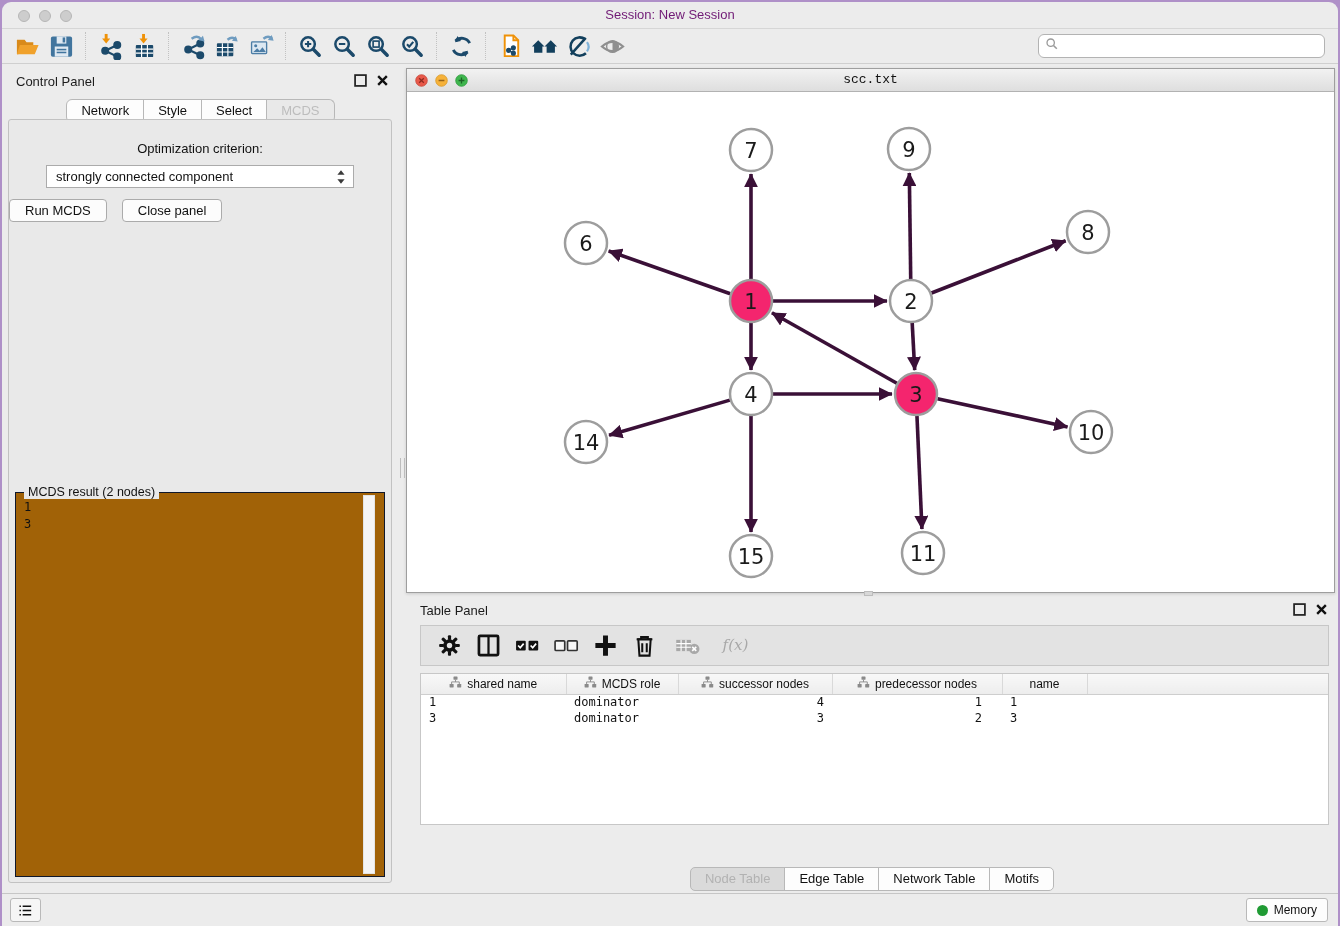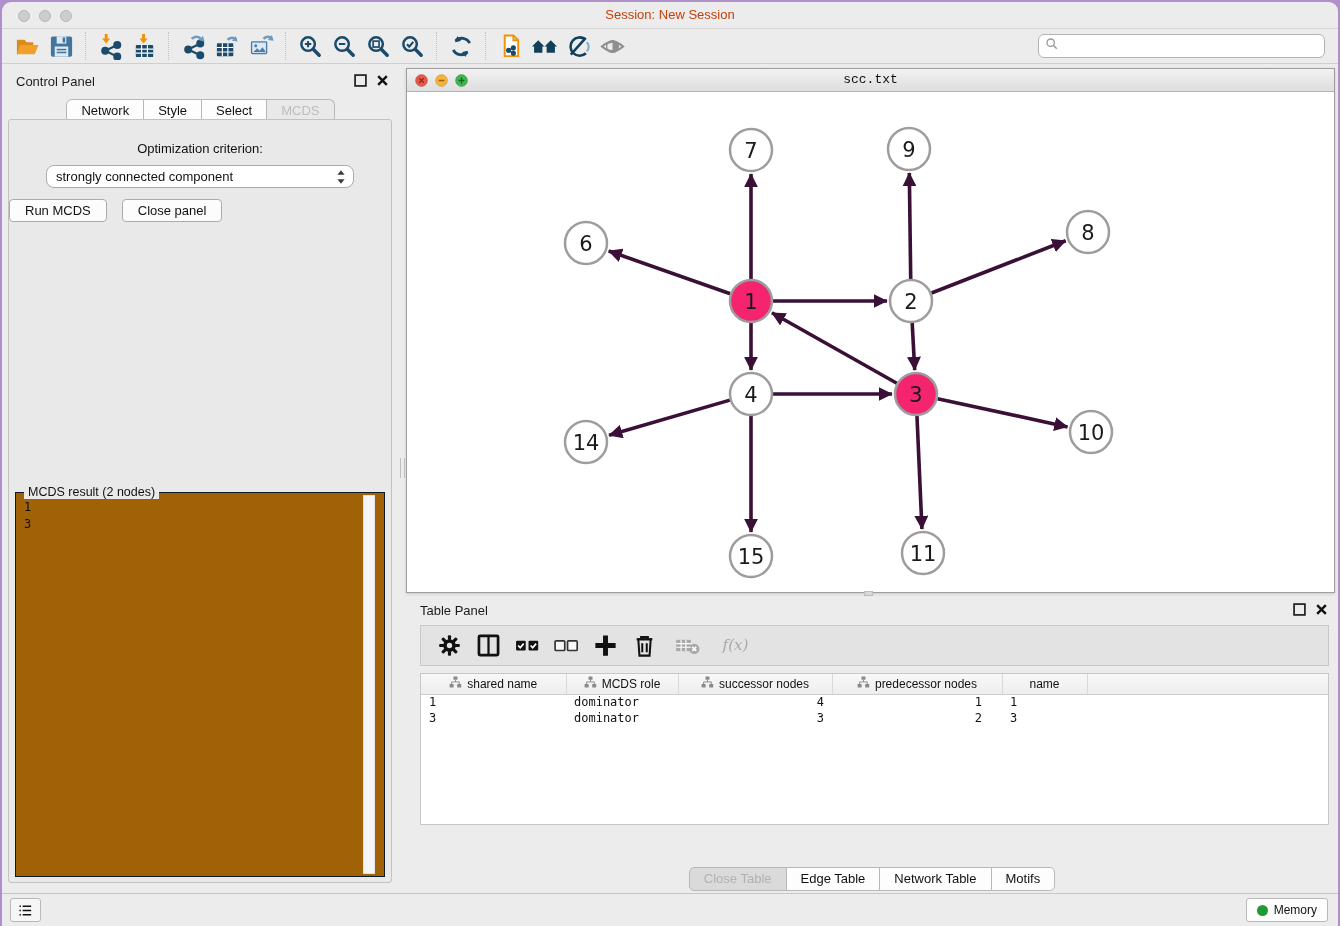--- a/index.html
+++ b/index.html
@@ -7,21 +7,21 @@
     font-family:"Liberation Sans", sans-serif; }
   body { background:#af90c8; position:relative; }
   .window { position:absolute; left:2px; right:2px; top:2px; bottom:0;
     background:#ececec; border-radius:9px 9px 0 0; overflow:hidden; }
 
   
   .titlebar { height:27px; position:relative; border-bottom:1px solid #d6d6d6; }
   .traffic-inactive { position:absolute; left:16px; top:8px; display:flex; gap:9px; }
   .traffic-inactive span { width:12px; height:12px; border-radius:50%;
     background:#cdcdcd; border:1px solid #b6b6b6; }
-  .title-text { text-align:center; line-height:26px; font-size:13px; color:#c2410c; }
+  .title-text { text-align:center; line-height:26px; font-size:13px; color:#701a75; }
 
   
   .toolbar { height:35px; border-bottom:1px solid #cfcfcf; display:flex;
     align-items:center; padding-left:8px; position:relative; }
   .tbtn { width:34px; height:32px; display:flex; align-items:center;
     justify-content:center; cursor:default; }
   .tbtn svg { width:27px; height:27px; }
   .tsep { width:1px; height:28px; border-left:1px dotted #c2c2c2; margin:0 7px; }
   .searchbox { position:absolute; right:13px; top:5px; width:287px; height:24px;
     background:#fff; border:1px solid #b3b3b3; border-radius:6px;
@@ -41,21 +41,21 @@
   .cp-tabs { position:absolute; top:35px; left:0; width:100%; display:flex; justify-content:center; }
   .seg { font-size:13px; padding:3px 14px 4px; background:#fdfdfd;
     border:1px solid #b8b8b8; margin-left:-1px; color:#111; }
   .seg:first-child { border-radius:6px 0 0 6px; margin-left:0; }
   .seg:last-child { border-radius:0 6px 6px 0; }
   .cp-tabs .seg.active { background:#e9e9e9; color:#bdbdbd; border-bottom-color:#e9e9e9; }
   .cp-content { position:absolute; top:55px; left:6px; right:7px; bottom:10px;
     background:#e9e9e9; border:1px solid #c2c2c2; border-radius:3px; }
   .opt-label { text-align:center; margin-top:21px; font-size:13px; color:#111; }
   .cp-select { position:relative; margin:9px auto 0; width:308px; height:23px;
-    background:#fff; border:1px solid #ababab; border-radius:8px;
+    background:#fff; border:1px solid #ababab; border-radius:0;
     font-size:13px; line-height:21px; padding-left:9px; color:#111; }
   .cp-select .stepper { position:absolute; right:7px; top:3px; width:10px; height:16px; }
   .cp-buttons { display:flex; justify-content:flex-start; gap:15px; margin-top:11px; }
   .cp-buttons .btn { height:23px; padding:0 15px; font-size:13px; color:#111;
     background:#fcfcfc; border:1px solid #ababab; border-radius:4px; }
   .result-group { position:absolute; left:6px; right:6px; top:372px; bottom:5px;
     background:#a16207; border:1px solid #0f172a; }
   .result-title { position:absolute; top:-8px; left:8px; background:#e9e9e9;
     padding:0 4px; font-size:12.5px; color:#111; }
   .result-lines { padding:6px 8px; font-family:"DejaVu Sans Mono", monospace;
@@ -572,21 +572,21 @@
                 <td style="text-align: left;">dominator</td>
                 <td style="text-align: right;">3</td>
                 <td style="text-align: right; padding-right: 20px;">2</td>
                 <td style="text-align: left;">3</td>
                 <td></td>
               </tr>
             </tbody>
           </table>
       </div>
       <div class="tp-tabs" id="tp-tabs">
-          <span class="seg active">Close Table</span>
+          <span class="seg active">Node Table</span>
           <span class="seg">Edge Table</span>
           <span class="seg">Network Table</span>
           <span class="seg">Motifs</span>
         </div>
     </div>
   </div>
 
   <div class="statusbar">
     <div class="sb-left" id="sb-list">
         <svg viewBox="0 0 24 24" stroke="#111" fill="none">

